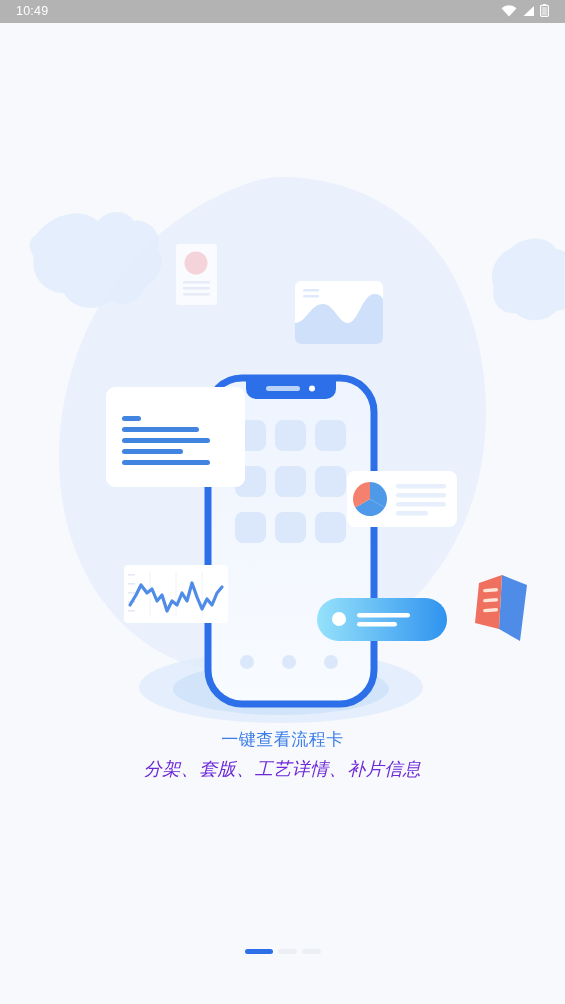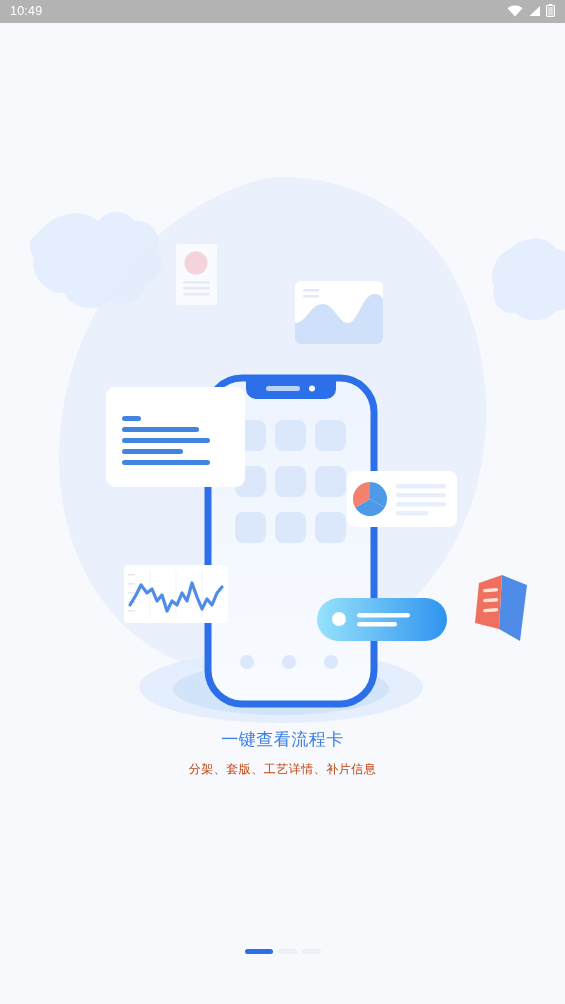--- a/index.html
+++ b/index.html
@@ -18,21 +18,21 @@
   
   .status-bar {
     position: absolute;
     top: 0; left: 0;
     width: 565px;
     height: 23px;
     background: #b3b3b3;
     display: flex;
     align-items: center;
     justify-content: space-between;
-    padding: 0 10px;
+    padding: 0 16px;
     box-sizing: border-box;
     z-index: 40;
   }
   .status-clock {
     color: #ffffff;
     font-size: 12.5px;
     letter-spacing: .2px;
     line-height: 1;
   }
   .status-icons {
@@ -66,25 +66,26 @@
     width: 565px;
     text-align: center;
   }
   .caption-title {
     font-size: 17px;
     color: #3b7de8;
     line-height: 24px;
     letter-spacing: .5px;
   }
   .caption-sub {
-    font-size: 12px;
-    color: #c2410c;
+    font-size: 18px;
+    color: #6d28d9;
     line-height: 26px;
     letter-spacing: .5px;
     margin-top: 4px;
+    font-style: italic;
   }
 
   
   .pager {
     position: absolute;
     top: 926px;
     left: 0;
     width: 565px;
     display: flex;
     justify-content: center;

